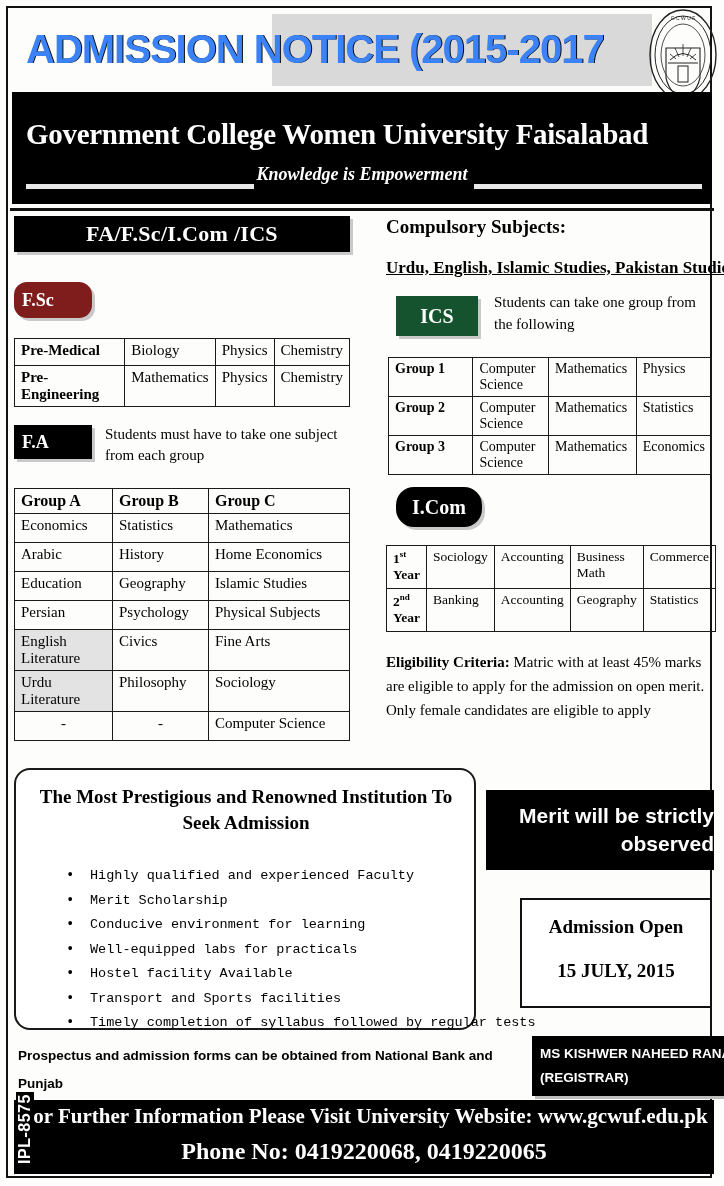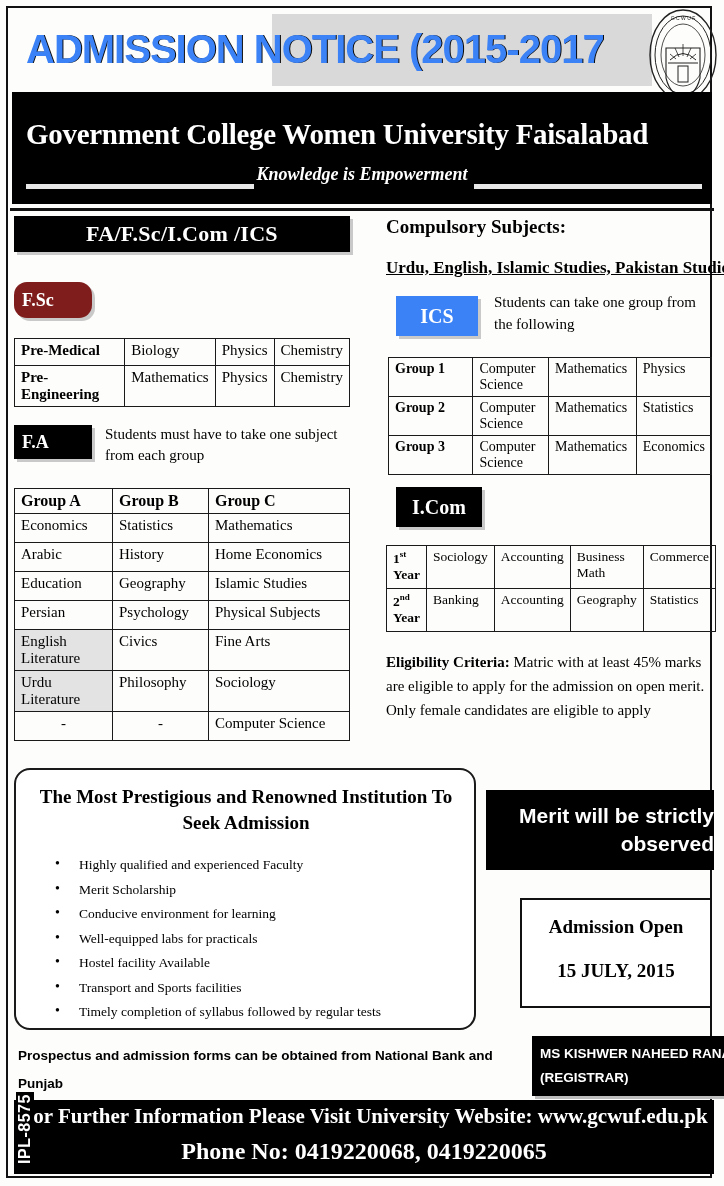--- a/index.html
+++ b/index.html
@@ -206,21 +206,21 @@
     font-weight: 700;
     font-size: 17px;
     text-decoration: underline;
     white-space: nowrap;
   }
 
   .ics-tag {
     position: absolute;
     left: 396px; top: 296px;
     width: 82px; height: 40px;
-    background: #3b82f6;
+    background: #14532d;
     color: #fff;
     font-weight: 700;
     font-size: 20px;
     line-height: 40px;
     text-align: center;
     box-shadow: 3px 3px 0 #c9c9c9;
   }
   .ics-note {
     position: absolute;
     left: 494px; top: 291px;
@@ -239,20 +239,21 @@
     position: absolute;
     left: 396px; top: 487px;
     width: 86px; height: 40px;
     background: #000;
     color: #fff;
     font-weight: 700;
     font-size: 20px;
     line-height: 40px;
     text-align: center;
     box-shadow: 3px 3px 0 #c9c9c9;
+    border-radius: 18px;
   }
 
   #icom-table { left: 386px; top: 545px; width: 328px; }
   #icom-table td { height: 36px; font-size: 13.5px; }
   #icom-table td.rowhead { font-weight: 700; width: 42px; }
   #icom-table col.c2 { width: 62px; }
   #icom-table col.c3 { width: 70px; }
   #icom-table col.c4 { width: 70px; }
   sup.ord { font-size: 9px; vertical-align: super; }
 
@@ -281,24 +282,24 @@
     width: 424px;
     text-align: center;
     font-weight: 700;
     font-size: 19px;
     line-height: 26px;
   }
   .bullets {
     position: absolute;
     left: 28px; top: 78px;
     width: 424px;
-    margin: 5px;
+    margin: 16px;
     padding: 0;
     list-style: none;
-    font-family: Liberation Serif, serif;
+    font-family: Liberation Mono, monospace;
   }
   .bullets li {
     position: relative;
     padding-left: 30px;
     font-size: 13.5px;
     line-height: 24.5px;
     white-space: nowrap;
   }
   .bullets li::before {
     content: "\2022";

